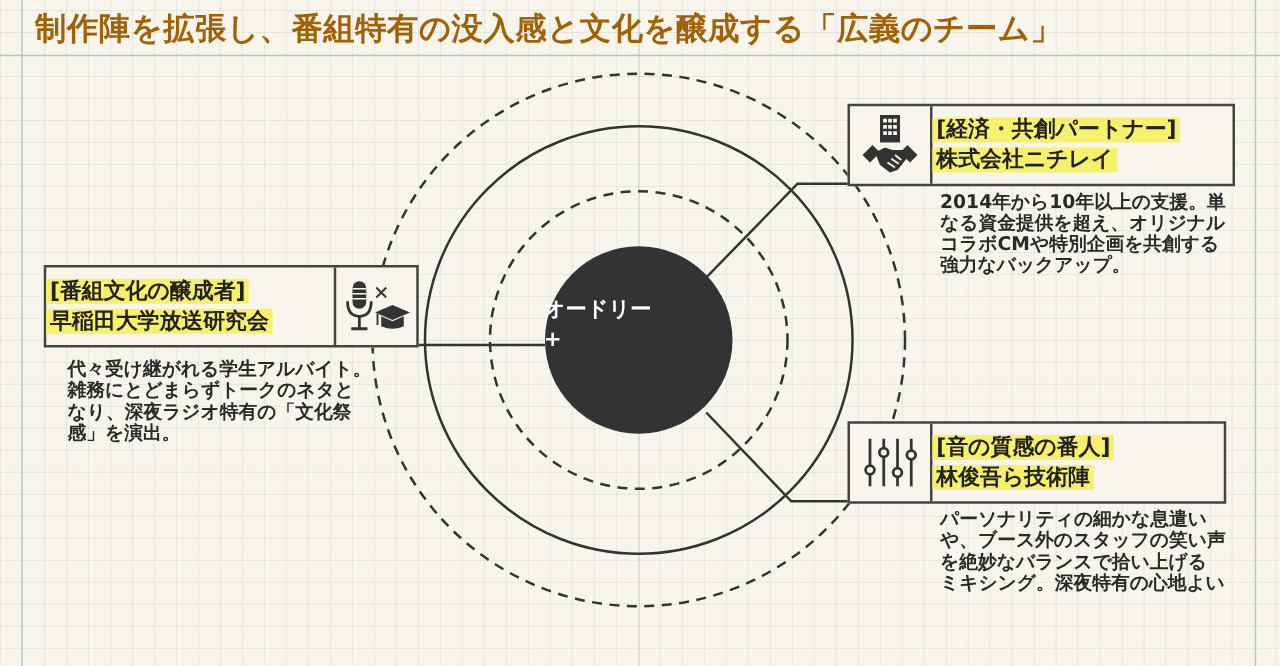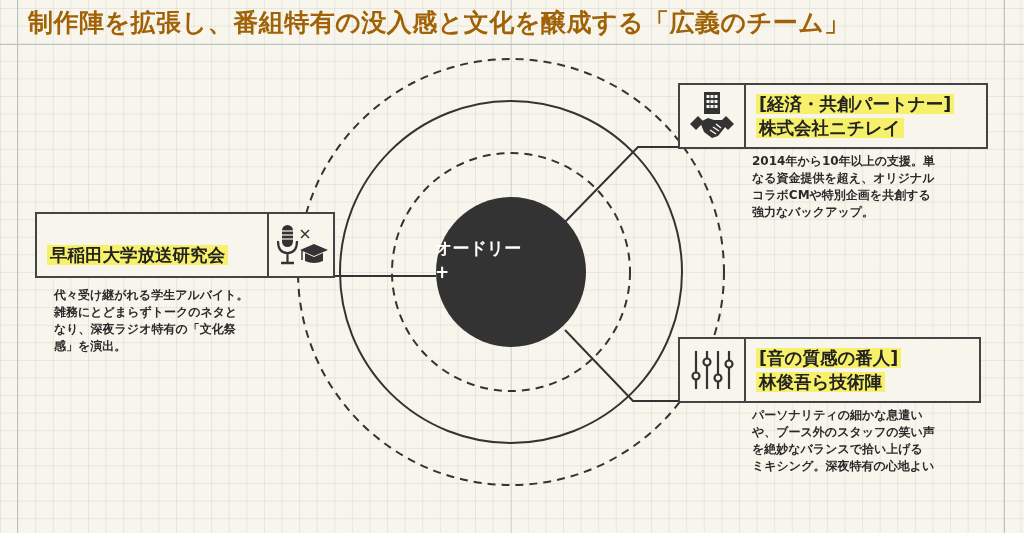--- a/index.html
+++ b/index.html
@@ -28,28 +28,28 @@
   }
   .card {
     position: absolute; border: 2px solid #444; background: #f8f6ec;
     display: flex; box-sizing: border-box;
   }
   .card .icon-cell {
     width: 64px; display: flex; align-items: center; justify-content: center;
     border-right: 2px solid #444;
   }
   .card.left .icon-cell { border-right: none; border-left: 2px solid #444; }
-  .card .title-cell { flex: 1; padding: 6px 10px; display: flex; align-items: center; }
+  .card .title-cell { flex: 1; padding: 6px 0; display: flex; align-items: center; }
   .hl {
     background: #f7f06a; font-weight: bold; font-size: 17.5px; line-height: 24px;
     color: #222; display: inline; padding: 0 3px;
     box-decoration-break: clone; -webkit-box-decoration-break: clone;
   }
   .desc {
-    position: absolute; font-size: 12px; font-weight: bold; line-height: 17px; color: #2a2a2a;
+    position: absolute; font-size: 15px; font-weight: bold; line-height: 17px; color: #2a2a2a;
   }
 </style>
 </head>
 <body>
 
 <div class="margin-v" style="left:17px"></div>
 <div class="margin-v" style="left:1004px"></div>
 <div class="margin-v" style="left:511px;opacity:0.5"></div>
 <div class="margin-h" style="top:44px"></div>
 
@@ -106,21 +106,21 @@
 <div class="desc" style="left:752px;top:153px">
   <div>2014年から10年以上の支援。単</div>
   <div>なる資金提供を超え、オリジナル</div>
   <div>コラボCMや特別企画を共創する</div>
   <div>強力なバックアップ。</div>
 </div>
 
 <div class="card left" style="left:35px;top:212px;width:300px;height:66px">
   <div class="title-cell">
     <div>
-      <br>
+      <span class="hl">[番組文化の醸成者]</span><br>
       <span class="hl">早稲田大学放送研究会</span>
     </div>
   </div>
   <div class="icon-cell">
     <svg width="54" height="46" viewBox="0 0 54 46">
       <rect x="8" y="3" width="11" height="22" rx="5.5" fill="#333"></rect>
       <g stroke="#f8f6ec" stroke-width="1.2">
           <line x1="8" y1="9" x2="19" y2="9"></line>
           <line x1="8" y1="13" x2="19" y2="13"></line>
           <line x1="8" y1="17" x2="19" y2="17"></line>

